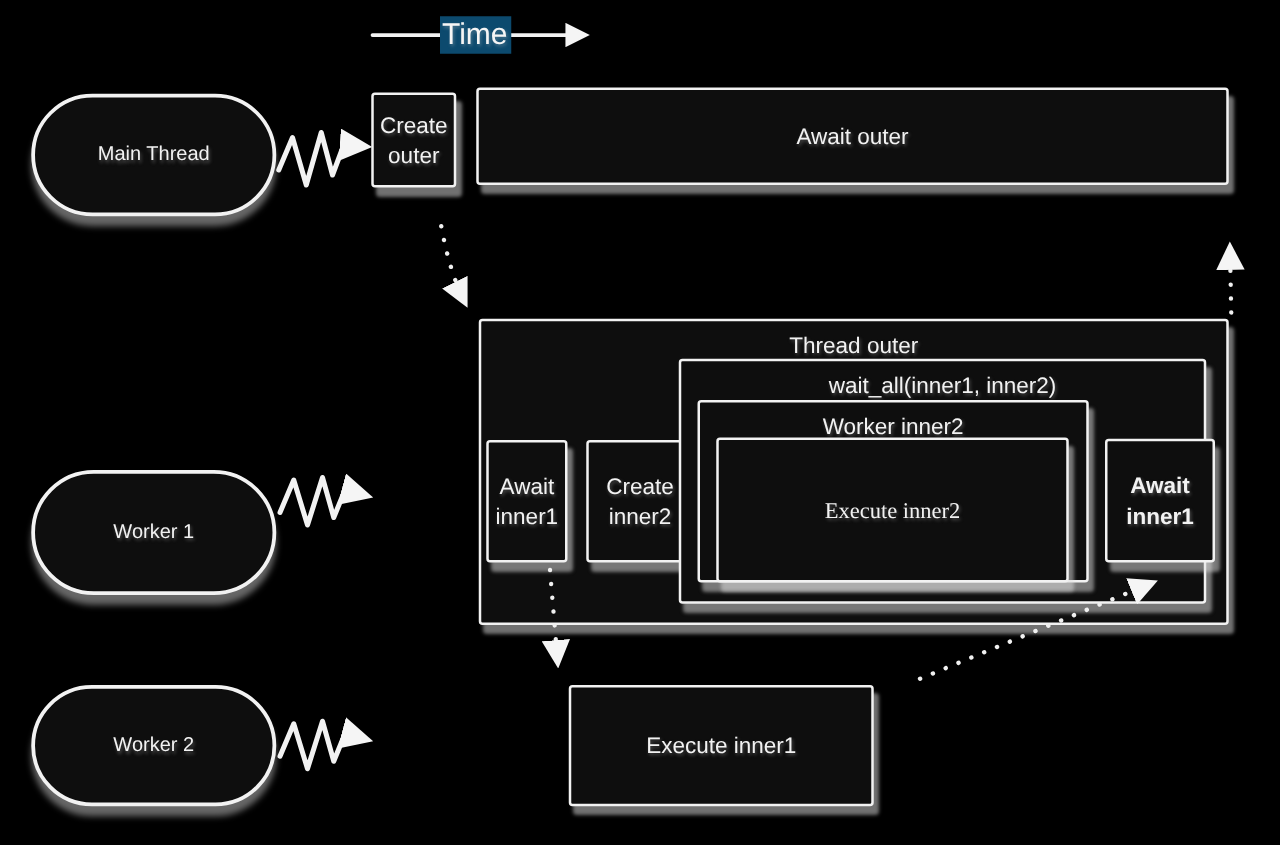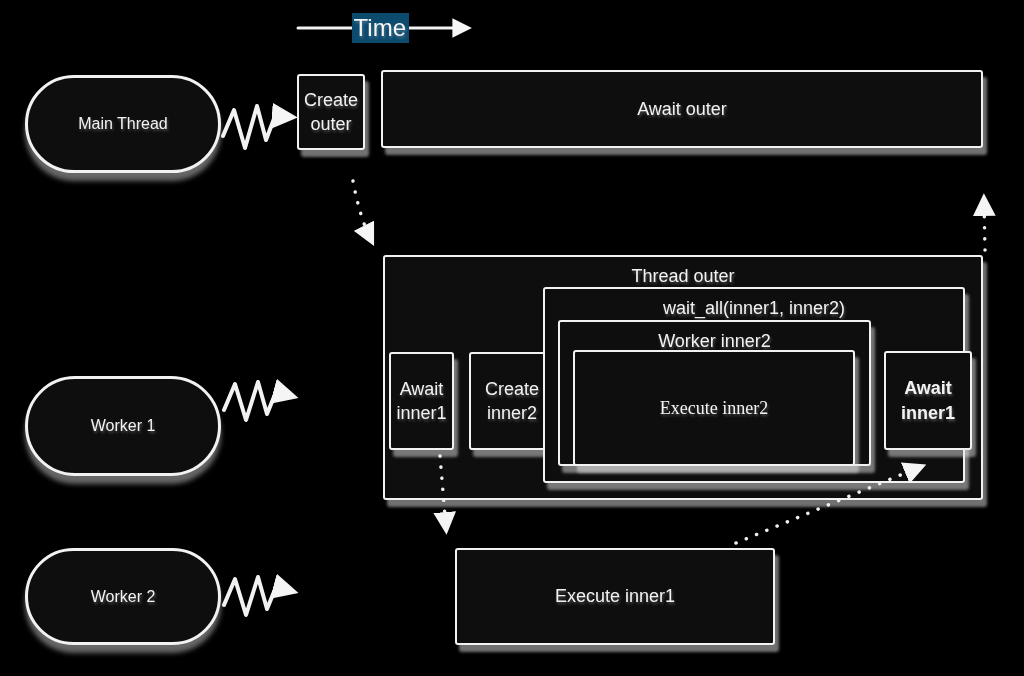--- a/index.html
+++ b/index.html
@@ -107,17 +107,17 @@
   </div>
 
   <div class="box" style="left:573px; top:350px; width:282px; height:116px;font-family:Liberation Serif, serif;">
     <span class="lbl">Execute inner2</span>
   </div>
 
   <div class="box" style="left:884px; top:351px; width:88px; height:99px;font-weight:bold;">
     <span class="lbl">Await inner1</span>
   </div>
 
-  <div class="box" style="left:455px; top:548px; width:320px; height:97px;">
+  <div class="box" style="left:455px; top:548px; width:244px; height:97px;">
     <span class="lbl">Execute inner1</span>
   </div>
 
 </div>
 
 </body></html>

